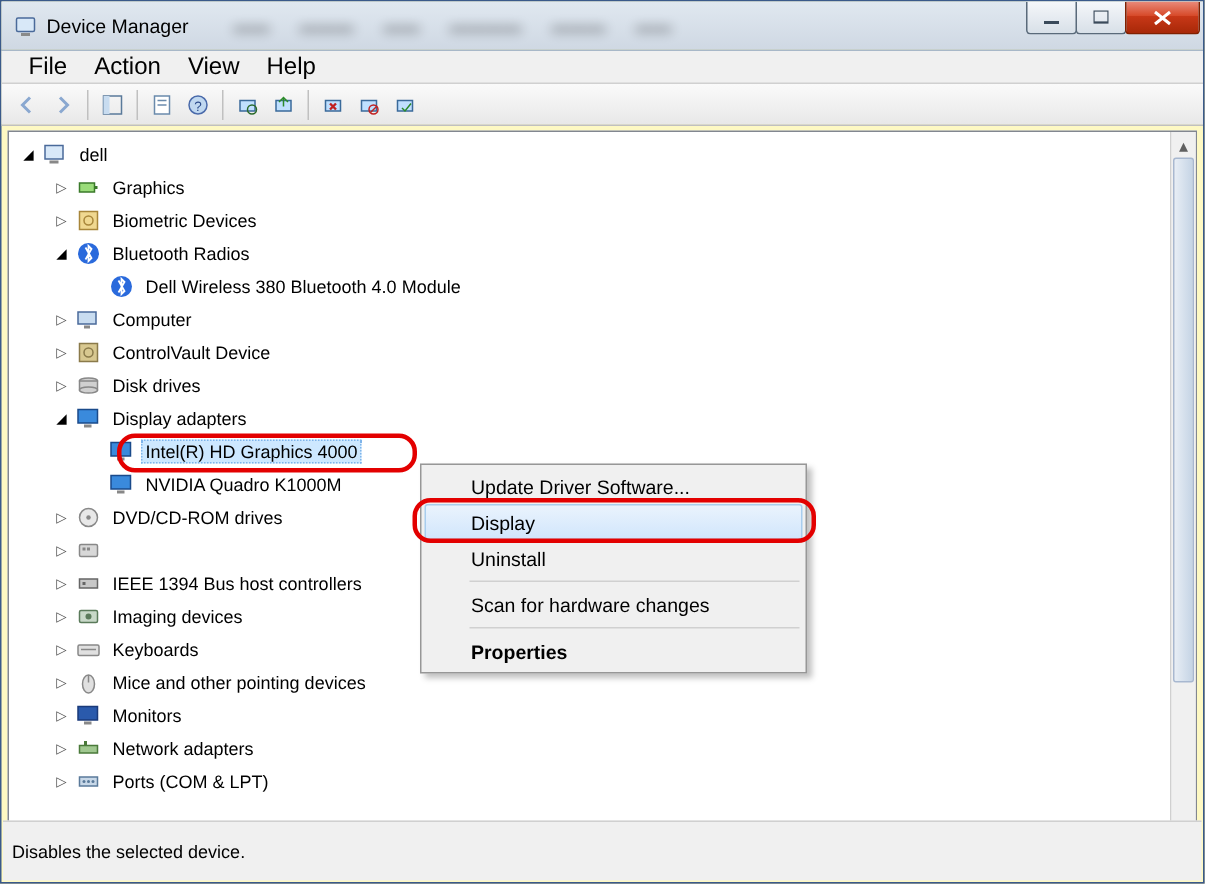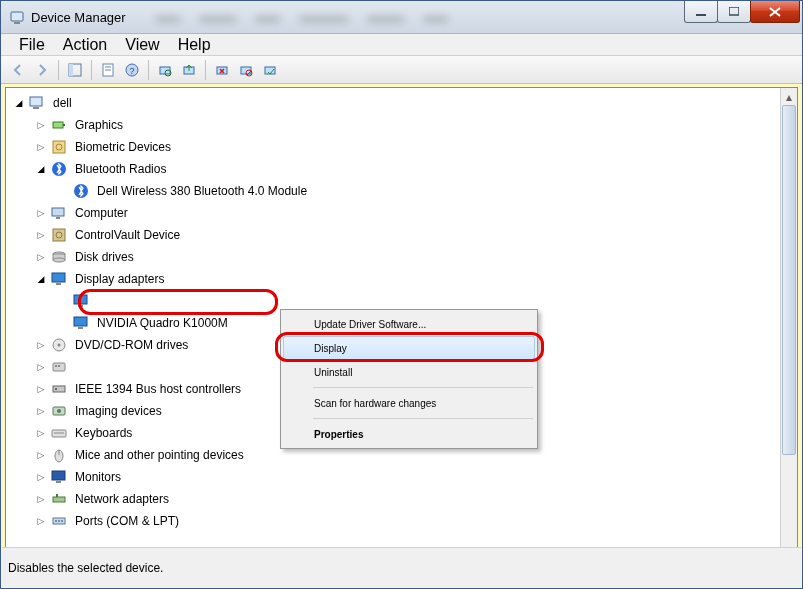--- a/index.html
+++ b/index.html
@@ -199,21 +199,21 @@
     border: 1px solid #979797;
     box-shadow: 3px 3px 4px rgba(0,0,0,0.25);
     padding: 2px;
     width: 258px;
   }
   .ctx-item {
     height: 24px;
     padding-left: 30px;
     display: flex;
     align-items: center;
-    font-size: 10px;
+    font-size: 13px;
     border: 1px solid transparent;
     position: relative;
   }
   .ctx-item.hover {
     background: linear-gradient(to bottom, #eaf3fd, #d1e6fc);
     border: 1px solid #a8cdee;
     border-radius: 2px;
   }
   .ctx-item.bold { font-weight: bold; }
   .ctx-sep {
@@ -436,20 +436,21 @@
           <span class="label">Display adapters</span>
         </div>
         <div class="node depth2 selected">
           <span class="expander"></span>
           <span class="nicon">
             <svg width="18" height="18">
               <rect x="2" y="3" width="13" height="9" fill="#3a8adc" stroke="#1a4a8a"></rect>
               <rect x="6" y="13" width="5" height="2" fill="#888"></rect>
             </svg>
           </span>
+          <span class="label">Intel(R) HD Graphics 4000</span>
         </div>
         <div class="node depth2">
           <span class="expander"></span>
           <span class="nicon">
             <svg width="18" height="18">
               <rect x="2" y="3" width="13" height="9" fill="#3a8adc" stroke="#1a4a8a"></rect>
               <rect x="6" y="13" width="5" height="2" fill="#888"></rect>
             </svg>
           </span>
           <span class="label">NVIDIA Quadro K1000M</span>

